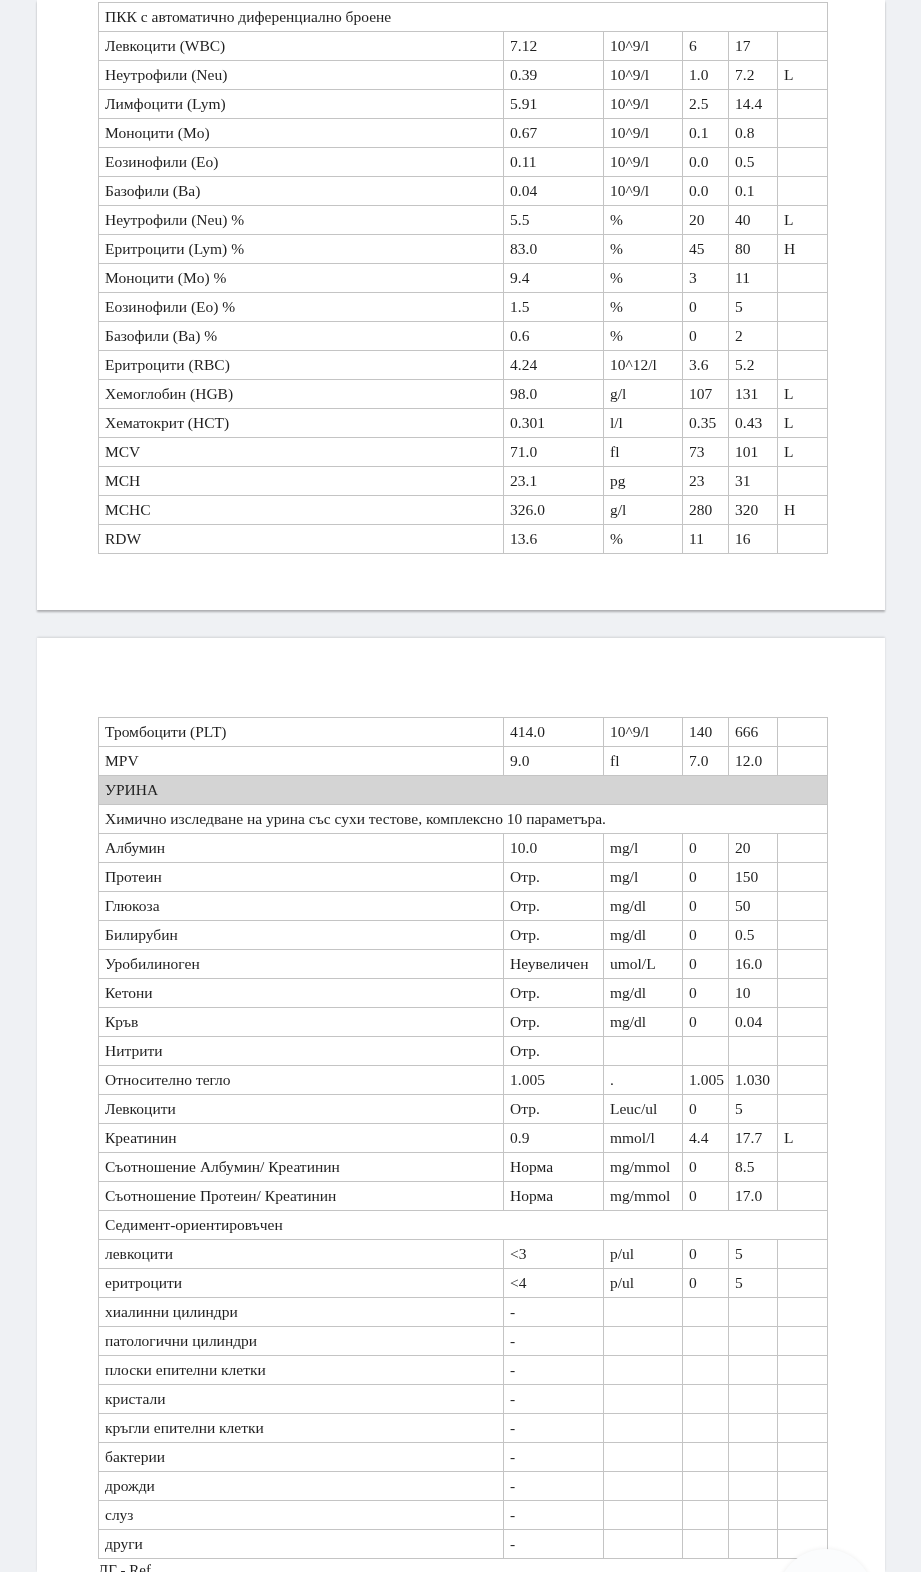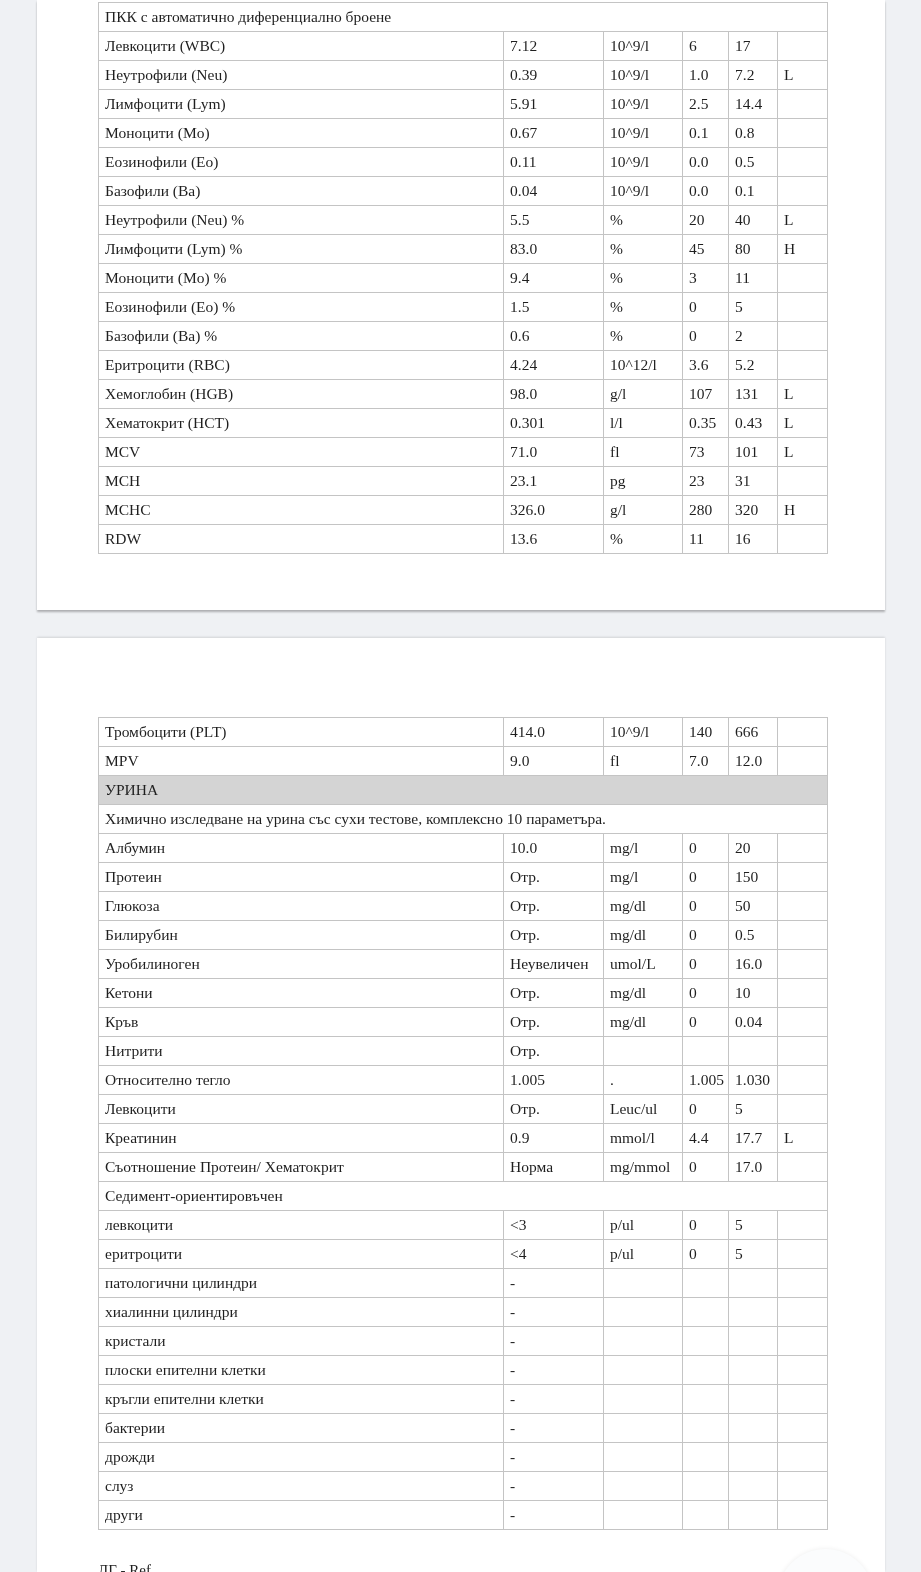--- a/index.html
+++ b/index.html
@@ -119,21 +119,21 @@
           </tr>
           <tr>
             <td class="name">Неутрофили (Neu) %</td>
             <td class="value">5.5</td>
             <td class="unit">%</td>
             <td class="low">20</td>
             <td class="high">40</td>
             <td class="flag">L</td>
           </tr>
           <tr>
-            <td class="name">Лимфоцити (Lym) %</td>
+            <td class="name">Еритроцити (Lym) %</td>
             <td class="value">83.0</td>
             <td class="unit">%</td>
             <td class="low">45</td>
             <td class="high">80</td>
             <td class="flag">H</td>
           </tr>
           <tr>
             <td class="name">Моноцити (Mo) %</td>
             <td class="value">9.4</td>
             <td class="unit">%</td>
@@ -332,21 +332,29 @@
           </tr>
           <tr>
             <td class="name">Креатинин</td>
             <td class="value">0.9</td>
             <td class="unit">mmol/l</td>
             <td class="low">4.4</td>
             <td class="high">17.7</td>
             <td class="flag">L</td>
           </tr>
           <tr>
-            <td class="name">Съотношение Протеин/ Хематокрит</td>
+            <td class="name">Съотношение Албумин/ Креатинин</td>
+            <td class="value">Норма</td>
+            <td class="unit">mg/mmol</td>
+            <td class="low">0</td>
+            <td class="high">8.5</td>
+            <td class="flag"></td>
+          </tr>
+          <tr>
+            <td class="name">Съотношение Протеин/ Креатинин</td>
             <td class="value">Норма</td>
             <td class="unit">mg/mmol</td>
             <td class="low">0</td>
             <td class="high">17.0</td>
             <td class="flag"></td>
           </tr>
           <tr>
             <td colspan="6" class="section">Седимент-ориентировъчен</td>
           </tr>
           <tr>
@@ -359,45 +367,45 @@
           </tr>
           <tr>
             <td class="name">еритроцити</td>
             <td class="value">&lt;4</td>
             <td class="unit">p/ul</td>
             <td class="low">0</td>
             <td class="high">5</td>
             <td class="flag"></td>
           </tr>
           <tr>
+            <td class="name">хиалинни цилиндри</td>
+            <td class="value">-</td>
+            <td class="unit"></td>
+            <td class="low"></td>
+            <td class="high"></td>
+            <td class="flag"></td>
+          </tr>
+          <tr>
             <td class="name">патологични цилиндри</td>
             <td class="value">-</td>
             <td class="unit"></td>
             <td class="low"></td>
             <td class="high"></td>
             <td class="flag"></td>
           </tr>
           <tr>
-            <td class="name">хиалинни цилиндри</td>
+            <td class="name">плоски епителни клетки</td>
             <td class="value">-</td>
             <td class="unit"></td>
             <td class="low"></td>
             <td class="high"></td>
             <td class="flag"></td>
           </tr>
           <tr>
             <td class="name">кристали</td>
-            <td class="value">-</td>
-            <td class="unit"></td>
-            <td class="low"></td>
-            <td class="high"></td>
-            <td class="flag"></td>
-          </tr>
-          <tr>
-            <td class="name">плоски епителни клетки</td>
             <td class="value">-</td>
             <td class="unit"></td>
             <td class="low"></td>
             <td class="high"></td>
             <td class="flag"></td>
           </tr>
           <tr>
             <td class="name">кръгли епителни клетки</td>
             <td class="value">-</td>
             <td class="unit"></td>

